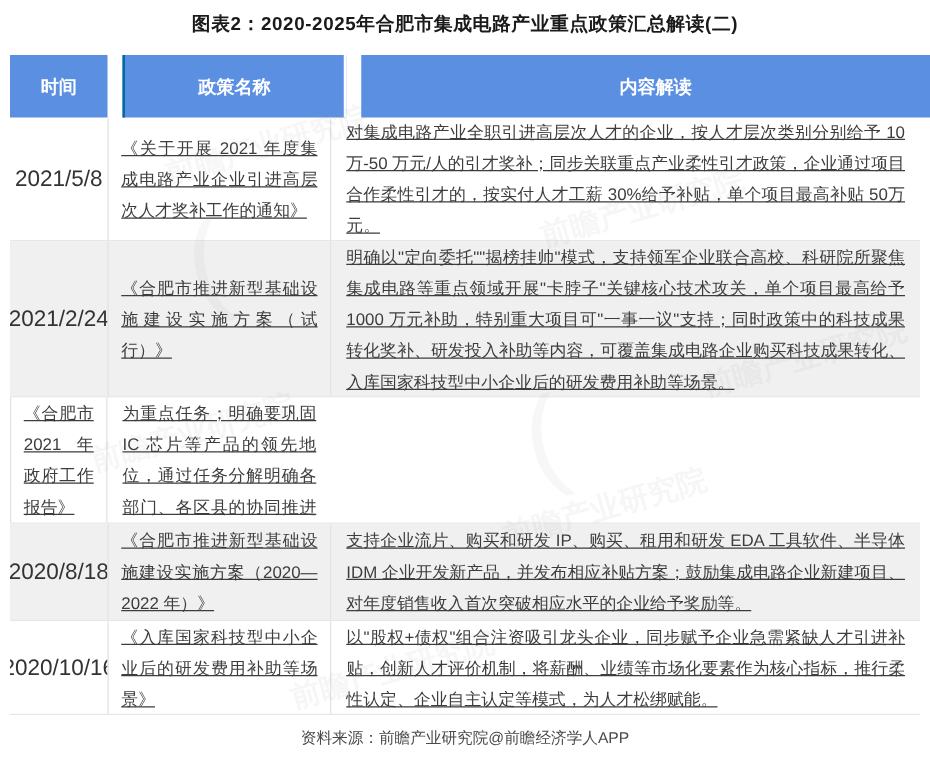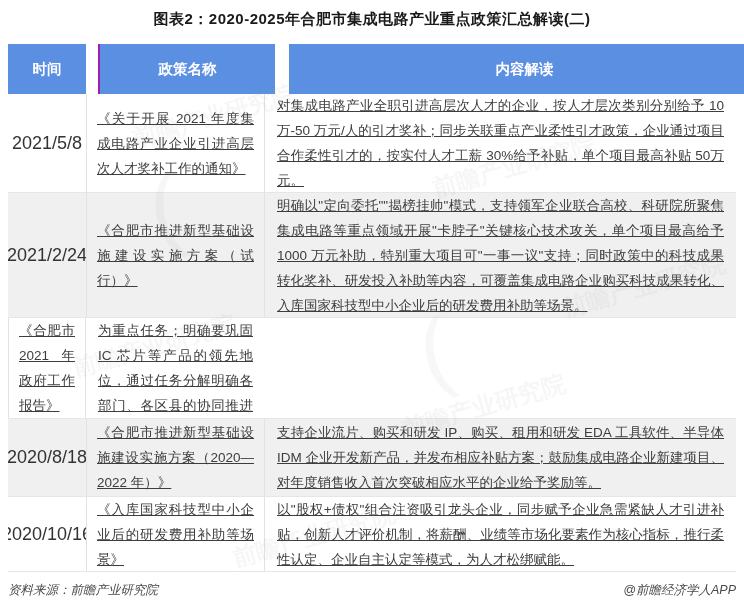--- a/index.html
+++ b/index.html
@@ -44,21 +44,21 @@
     background: #5B8FE2;
     color: #ffffff;
     font-weight: bold;
     font-size: 14.5px;
     display: flex;
     align-items: center;
     justify-content: center;
     box-sizing: border-box;
   }
   .th.mid {
-    border-left: 2px solid #a21caf;
+    border-left: 2px solid #0369a1;
     border-right: 2px solid #ffffff;
   }
   .row {
     display: grid;
     grid-template-columns: 78px 179px 471px;
     border-bottom: 1px solid #e6e6e6;
     background: #ffffff;
     box-sizing: border-box;
   }
   .row.alt { background: #f0f0f0; }
@@ -95,24 +95,23 @@
     display: block;
     width: 100%;
     text-align: justify;
   }
   .footer {
     position: absolute;
     left: 8px;
     top: 582px;
     width: 728px;
     display: flex;
-    justify-content: space-between;
+    justify-content: center;
     font-size: 12.5px;
     color: #4a4a4a;
-    font-style: italic;
   }
   .wm {
     position: absolute;
     color: #999999;
     opacity: 0.08;
     transform: rotate(-16deg);
     font-size: 24px;
     font-weight: bold;
     white-space: nowrap;
     pointer-events: none;

